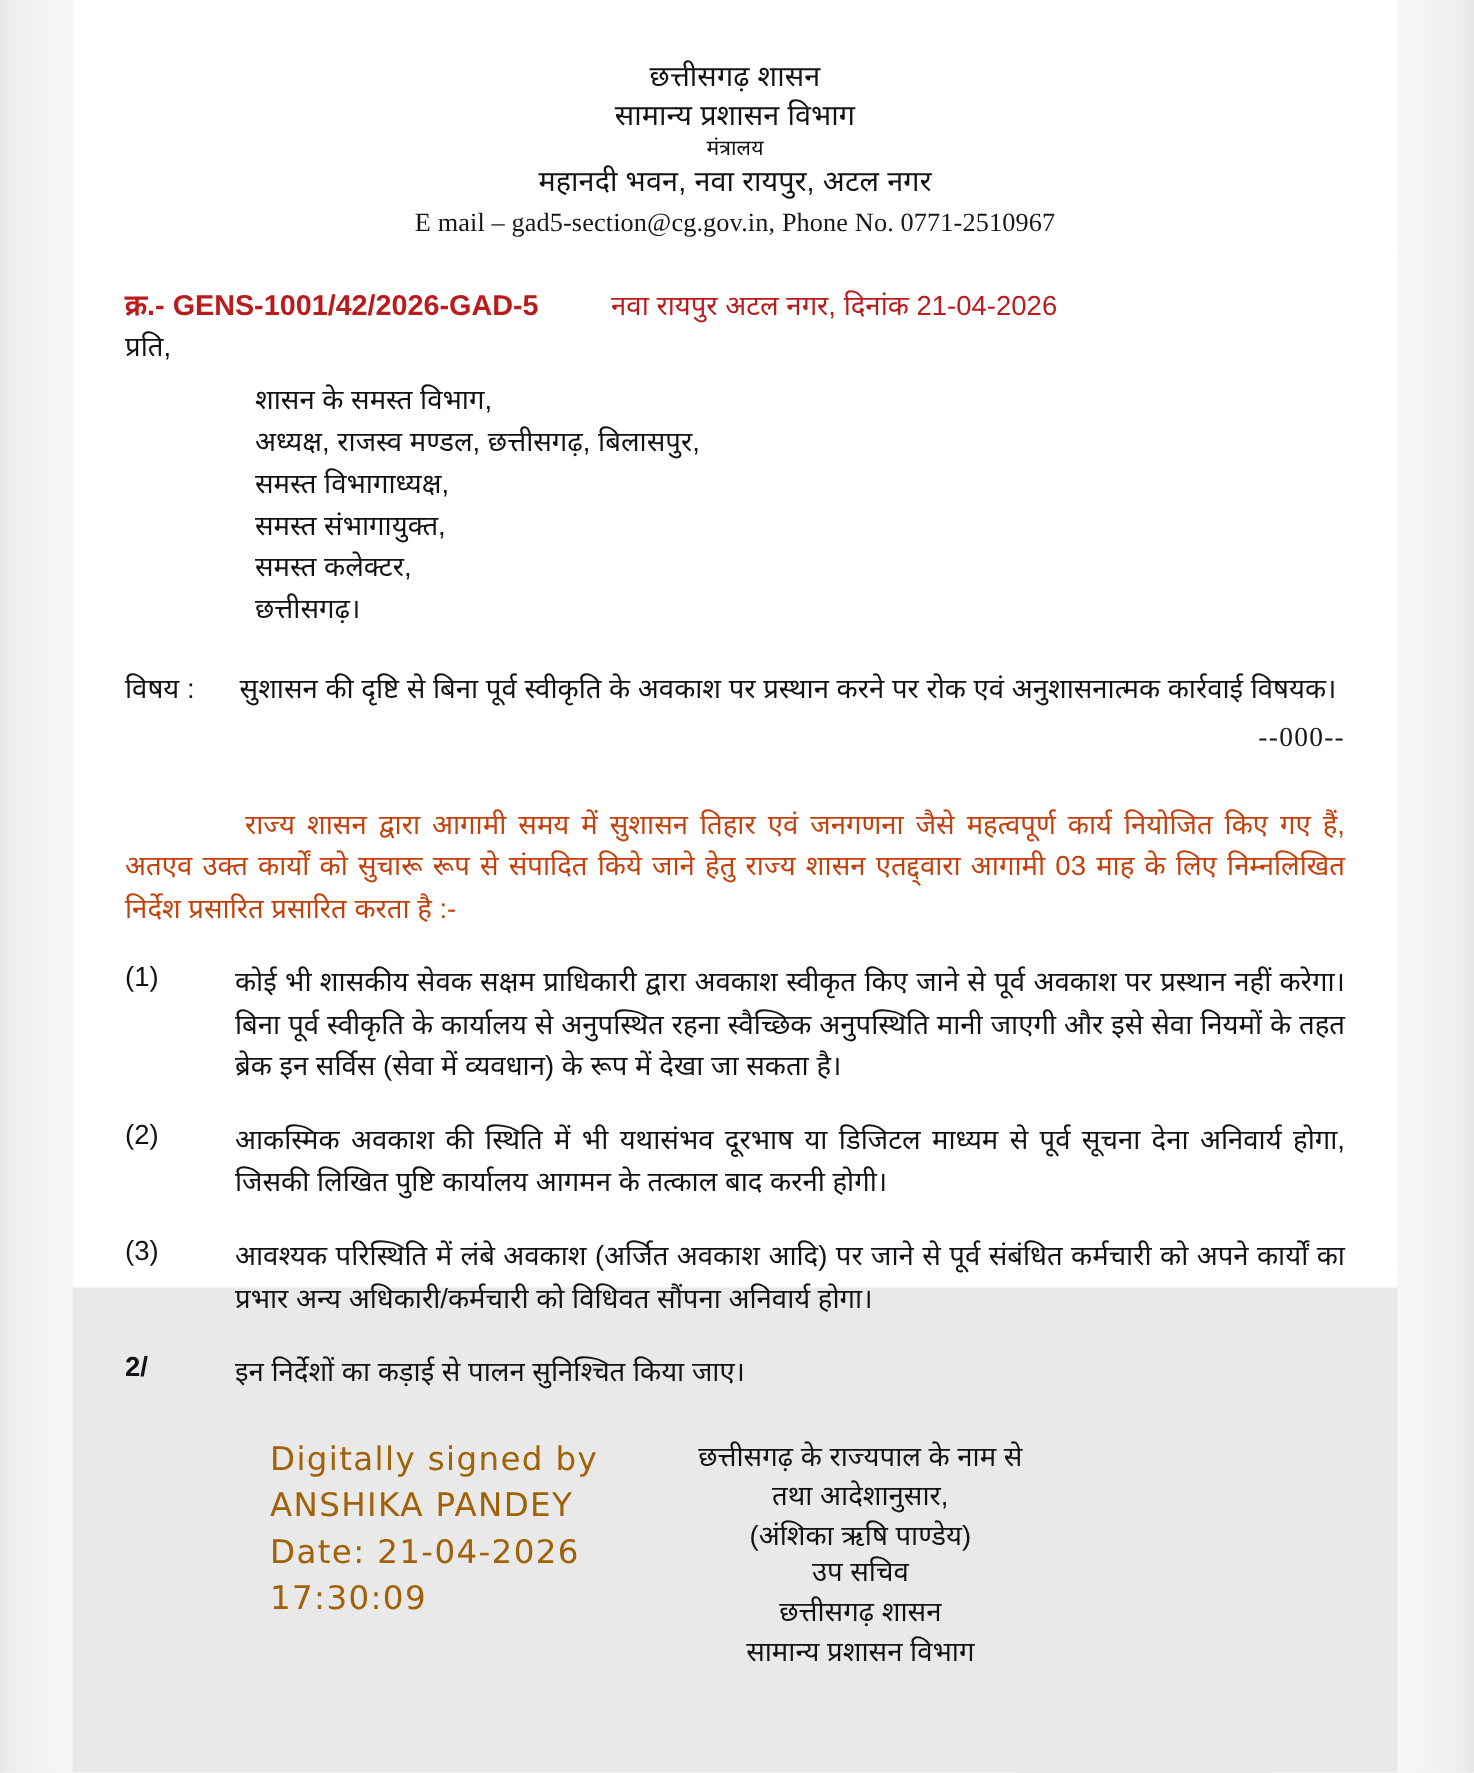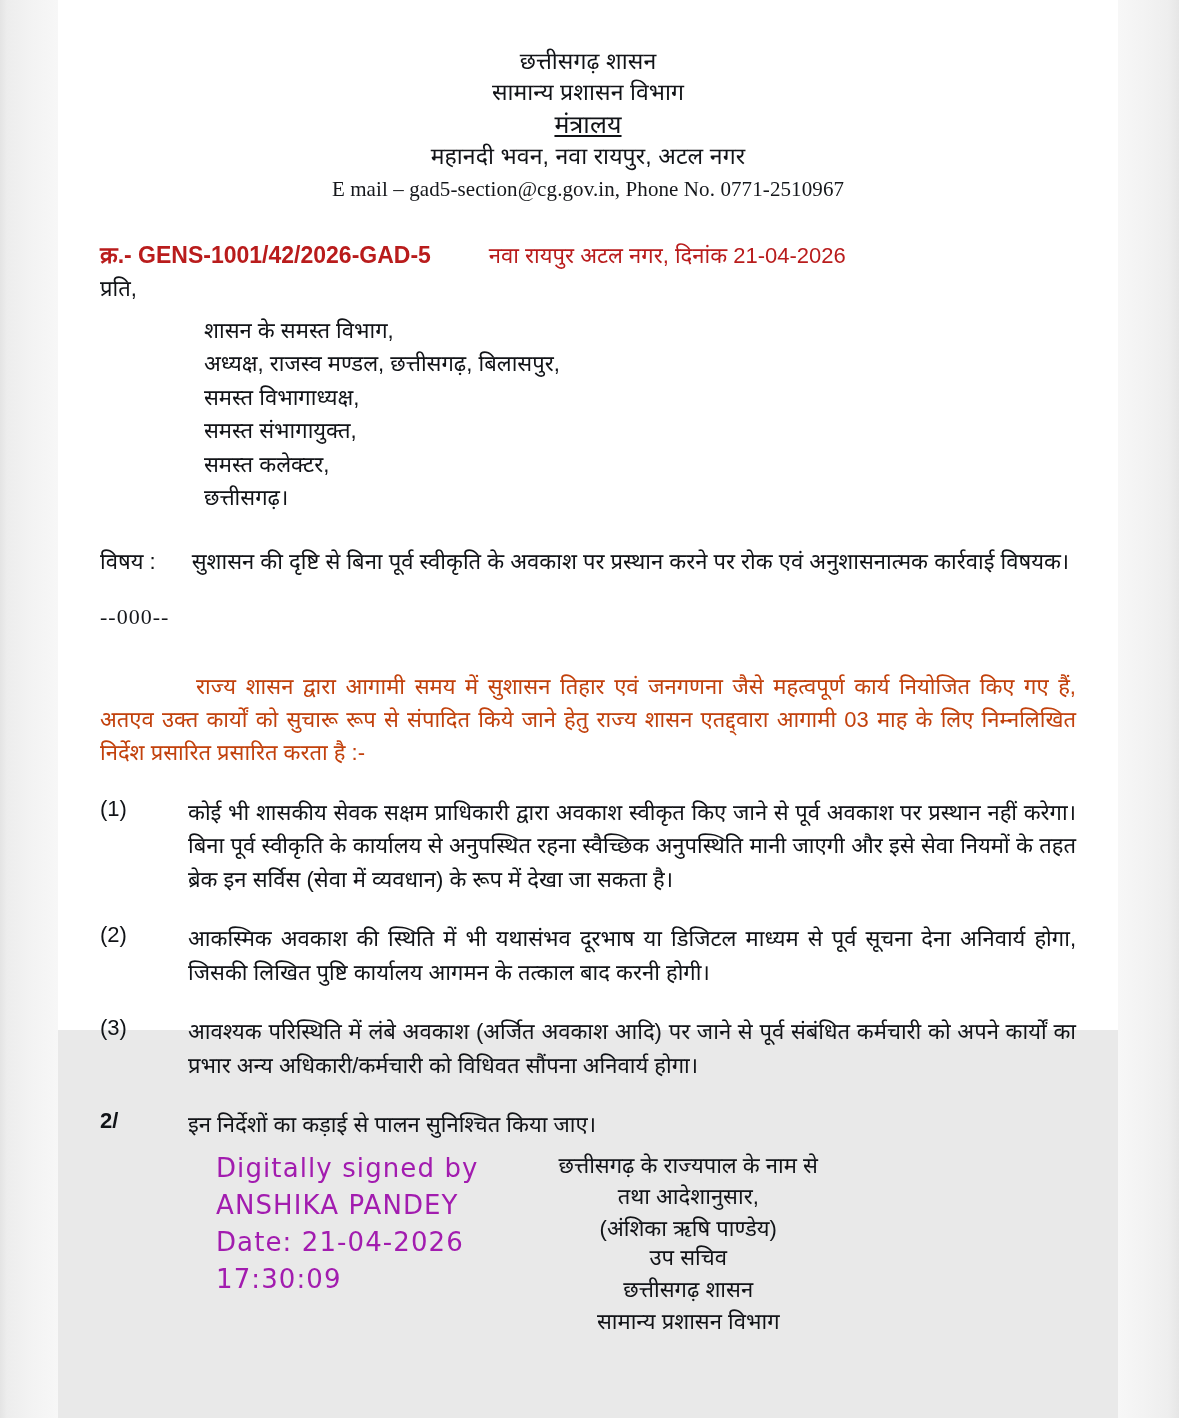--- a/index.html
+++ b/index.html
@@ -59,21 +59,21 @@
     padding-top: 46px;
   }
   .lh-line {
     font-family: "Liberation Sans", "DejaVu Sans", sans-serif;
     color: #111317;
     line-height: 1.34;
     letter-spacing: .1px;
   }
   .lh-1 { font-size: 23px; }
   .lh-2 { font-size: 23px; }
-  .lh-3 { font-size: 25px; text-decoration: underline; }
+  .lh-3 { font-size: 17px; }
   .lh-4 { font-size: 23px; }
   .lh-contact {
     font-family: "Liberation Serif", "DejaVu Serif", serif;
     font-size: 21px;
     color: #15171b;
     margin-top: 5px;
     letter-spacing: .1px;
   }
 
   
@@ -133,25 +133,25 @@
   .subject-text {
     font-family: "Liberation Sans", "DejaVu Sans", sans-serif;
     font-size: 22px;
     line-height: 1.5;
     margin-left: 36px;
     text-align: justify;
     text-justify: inter-word;
   }
 
   .divider {
-    text-align: left;
+    text-align: right;
     font-family: "Liberation Serif", "DejaVu Serif", serif;
     font-size: 22px;
     color: #15171b;
-    margin-top: 26px;
+    margin-top: 10px;
     letter-spacing: 1px;
   }
 
   
   .body-para {
     font-family: "Liberation Sans", "DejaVu Sans", sans-serif;
     font-size: 22px;
     color: #c2410c;
     line-height: 1.52;
     text-align: justify;
@@ -198,21 +198,21 @@
     top: 1150px;
     display: flex;
     align-items: flex-start;
     justify-content: flex-start;
   }
   .digital-sig {
     flex: 0 0 auto;
     margin-left: 116px;
     font-family: "DejaVu Sans", "Liberation Sans", sans-serif;
     font-size: 26px;
-    color: #a21caf;
+    color: #a16207;
     line-height: 1.42;
     letter-spacing: 1.1px;
     white-space: nowrap;
   }
   .sign-block {
     flex: 0 0 auto;
     margin-left: 80px;
     text-align: center;
     font-family: "Liberation Sans", "DejaVu Sans", sans-serif;
     color: #111317;

